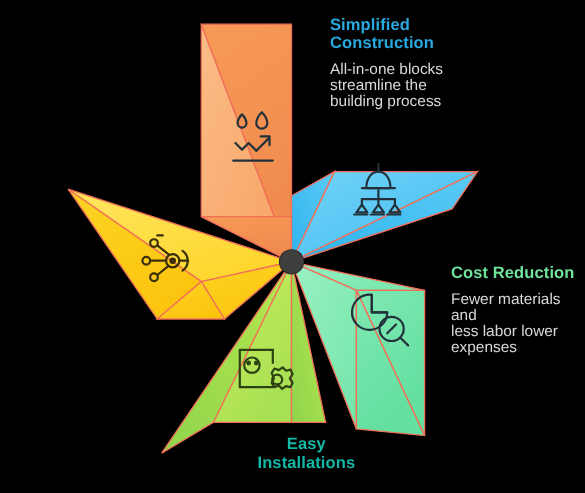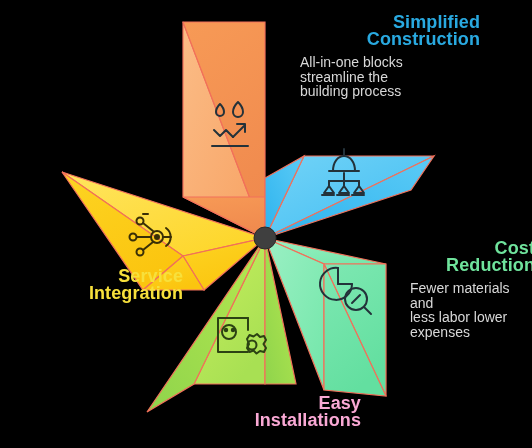--- a/index.html
+++ b/index.html
@@ -27,26 +27,25 @@
     left: 0; top: 0;
     width: 532px;
     height: 448px;
     display: block;
   }
   .label-block {
     position: absolute;
   }
   .label-title {
     font-weight: bold;
-    font-size: 18px;
+    font-size: 15px;
     line-height: 17px;
     letter-spacing: 0.1px;
     margin: 0 0 7px 0;
     white-space: pre-line;
-    text-align: right;
   }
   .label-desc {
     font-size: 14px;
     line-height: 14.5px;
     color: #d8d8d8;
     margin: 0;
     white-space: pre-line;
   }
   .ta-right { text-align: right; }
   .ta-left  { text-align: left; }
@@ -210,23 +209,21 @@
   </div>
 
   <div class="label-block ta-left" id="lbl-cost">
     <div class="label-title" style="color: rgb(111, 227, 156);">Cost Reduction</div>
     <div class="label-desc">Fewer materials and
 less labor lower
 expenses</div>
   </div>
 
   <div class="label-block ta-center" id="lbl-easy">
-    <div class="label-title" style="color: #f9a8d4;">Easy
+    <div class="label-title" style="color: #14b8a6;">Easy
 Installations</div>
     <div class="label-desc"></div>
   </div>
 
   <div class="label-block ta-right" id="lbl-service">
-    <div class="label-title" style="color: rgb(247, 224, 60);">Service
-Integration</div>
   </div>
 
 </div>
 
 </body></html>

